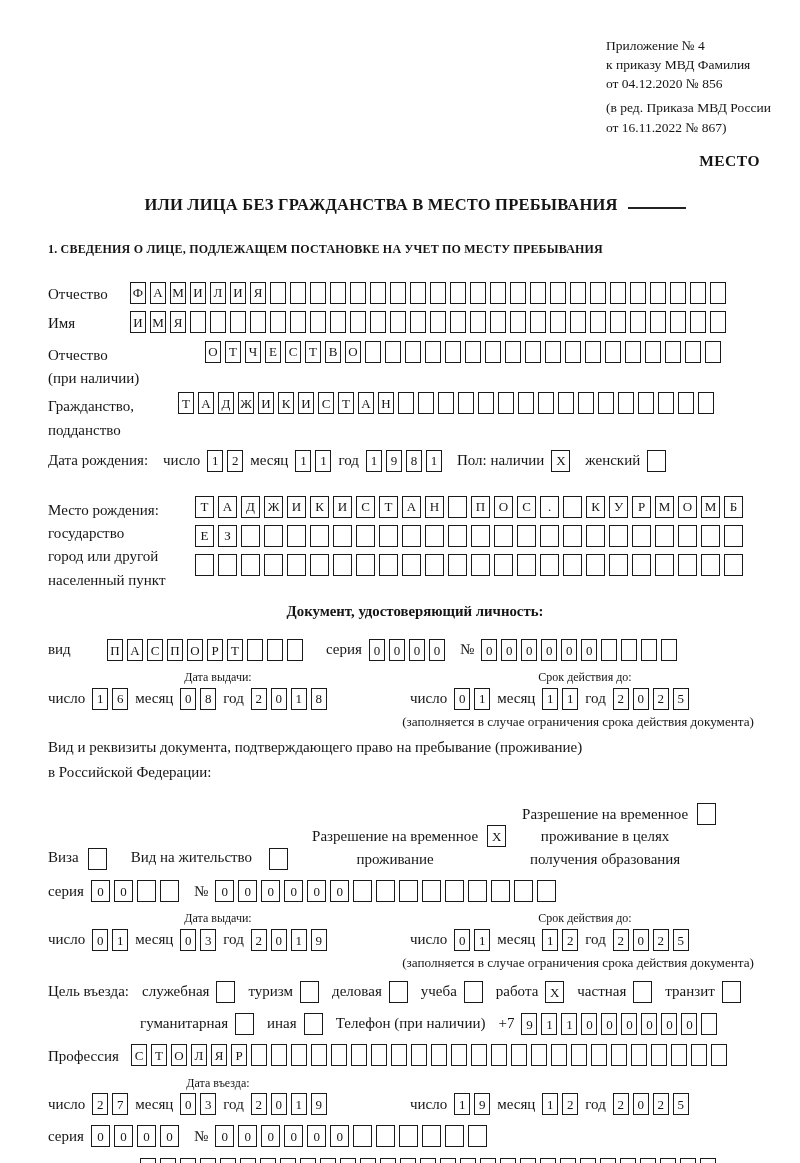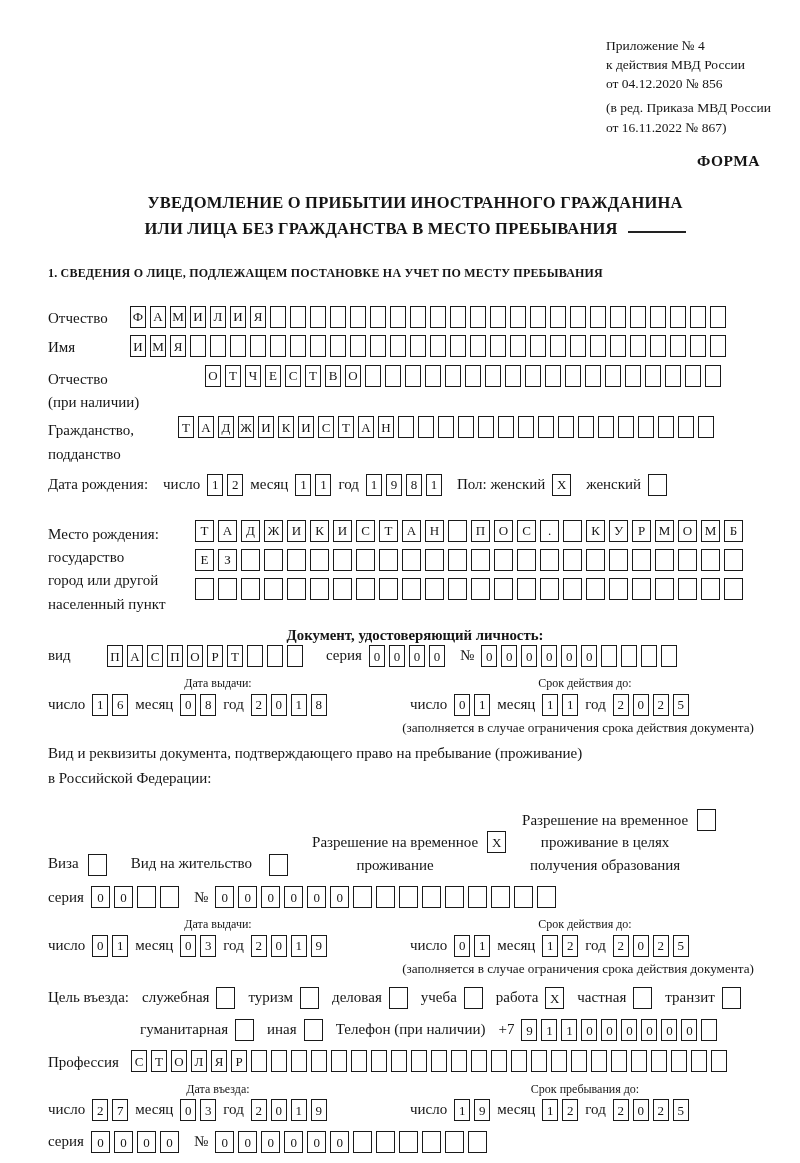--- a/index.html
+++ b/index.html
@@ -55,31 +55,30 @@
   .rep-cells > .cells { margin-top:8px; }
   .rep-cells > .cells:first-child { margin-top:2px; }
 </style>
 </head>
 <body>
 
 <div class="page">
 
   <div class="appendix">
     <div>Приложение № 4</div>
-    <div>к действия МВД России</div>
+    <div>к приказу МВД Фамилия</div>
     <div>от 04.12.2020 № 856</div>
     <div class="gap"></div>
     <div>(в ред. Приказа МВД России</div>
     <div>от 16.11.2022 № 867)</div>
   </div>
 
-  <div class="forma">ФОРМА</div>
+  <div class="forma">МЕСТО</div>
 
   <div class="title">
-    <div>УВЕДОМЛЕНИЕ О ПРИБЫТИИ ИНОСТРАННОГО ГРАЖДАНИНА</div>
     <div><span>ИЛИ ЛИЦА БЕЗ ГРАЖДАНСТВА В МЕСТО ПРЕБЫВАНИЯ</span><span class="title-underline"></span></div>
   </div>
 
   <div class="sec-heading">1. СВЕДЕНИЯ О ЛИЦЕ, ПОДЛЕЖАЩЕМ ПОСТАНОВКЕ НА УЧЕТ ПО МЕСТУ ПРЕБЫВАНИЯ</div>
 
   <div class="frow" style="margin-top:24px;">
     <div class="flabel" style="width:82px;">Отчество</div>
     <div class="cells">
         <span class="cell">Ф</span>
         <span class="cell">А</span>
@@ -233,21 +232,21 @@
         <span class="cell">1</span>
         <span class="cell">1</span>
       </span>
     <span>год</span>
     <span class="cells">
         <span class="cell">1</span>
         <span class="cell">9</span>
         <span class="cell">8</span>
         <span class="cell">1</span>
       </span>
-    <span class="ml8">Пол: женский</span>
+    <span class="ml8">Пол: наличии</span>
     <span class="cells" style="--cw: 17px;">
         <span class="cell">X</span>
       </span>
     <span class="ml8">женский</span>
     <span class="cells" style="--cw: 17px;">
         <span class="cell"></span>
       </span>
   </div>
 
   <div class="frow" style="margin-top:24px;">
@@ -334,21 +333,21 @@
           <span class="cell"></span>
           <span class="cell"></span>
           <span class="cell"></span>
           <span class="cell"></span>
         </div>
     </div>
   </div>
 
   <div class="center-bold">Документ, удостоверяющий личность:</div>
 
-  <div class="frow inline" style="margin-top:0;">
+  <div class="frow inline" style="margin-top:18px;">
     <span style="width:52px;">вид</span>
     <span class="cells">
         <span class="cell">П</span>
         <span class="cell">А</span>
         <span class="cell">С</span>
         <span class="cell">П</span>
         <span class="cell">О</span>
         <span class="cell">Р</span>
         <span class="cell">Т</span>
         <span class="cell"></span>
@@ -622,21 +621,20 @@
         <span class="cell"></span>
         <span class="cell"></span>
         <span class="cell"></span>
         <span class="cell"></span>
         <span class="cell"></span>
       </div>
   </div>
 
   <div class="dhead">
     <div class="dhead-left">Дата въезда:</div>
-    <div class="dhead-right">Срок пребывания до:</div>
   </div>
   <div class="drow">
     <div class="dgroup left">
       <span>число</span>
       <span class="cells">
           <span class="cell">2</span>
           <span class="cell">7</span>
         </span>
       <span>месяц</span>
       <span class="cells">

